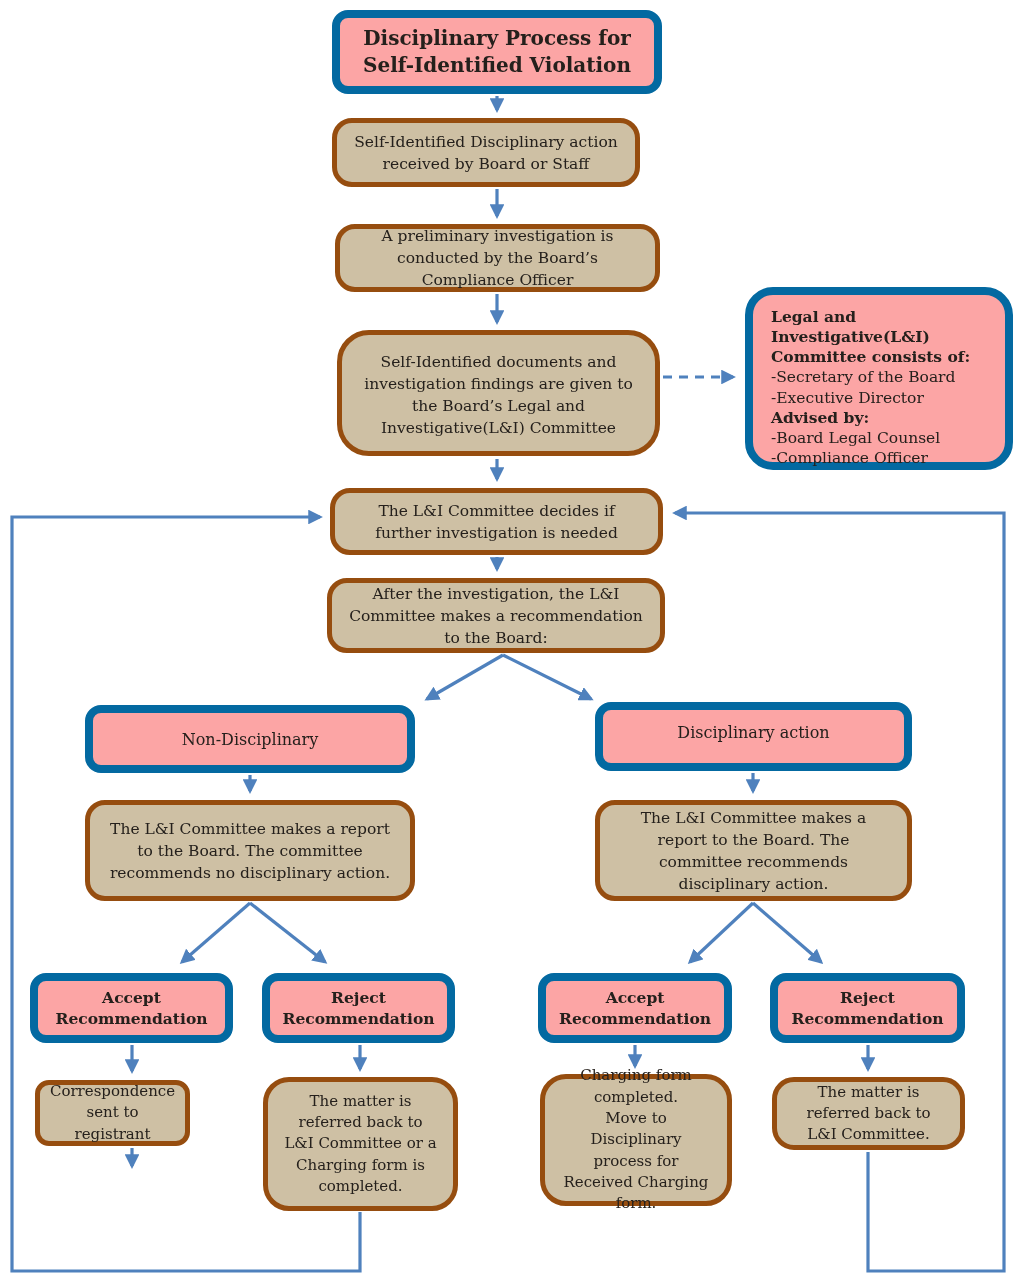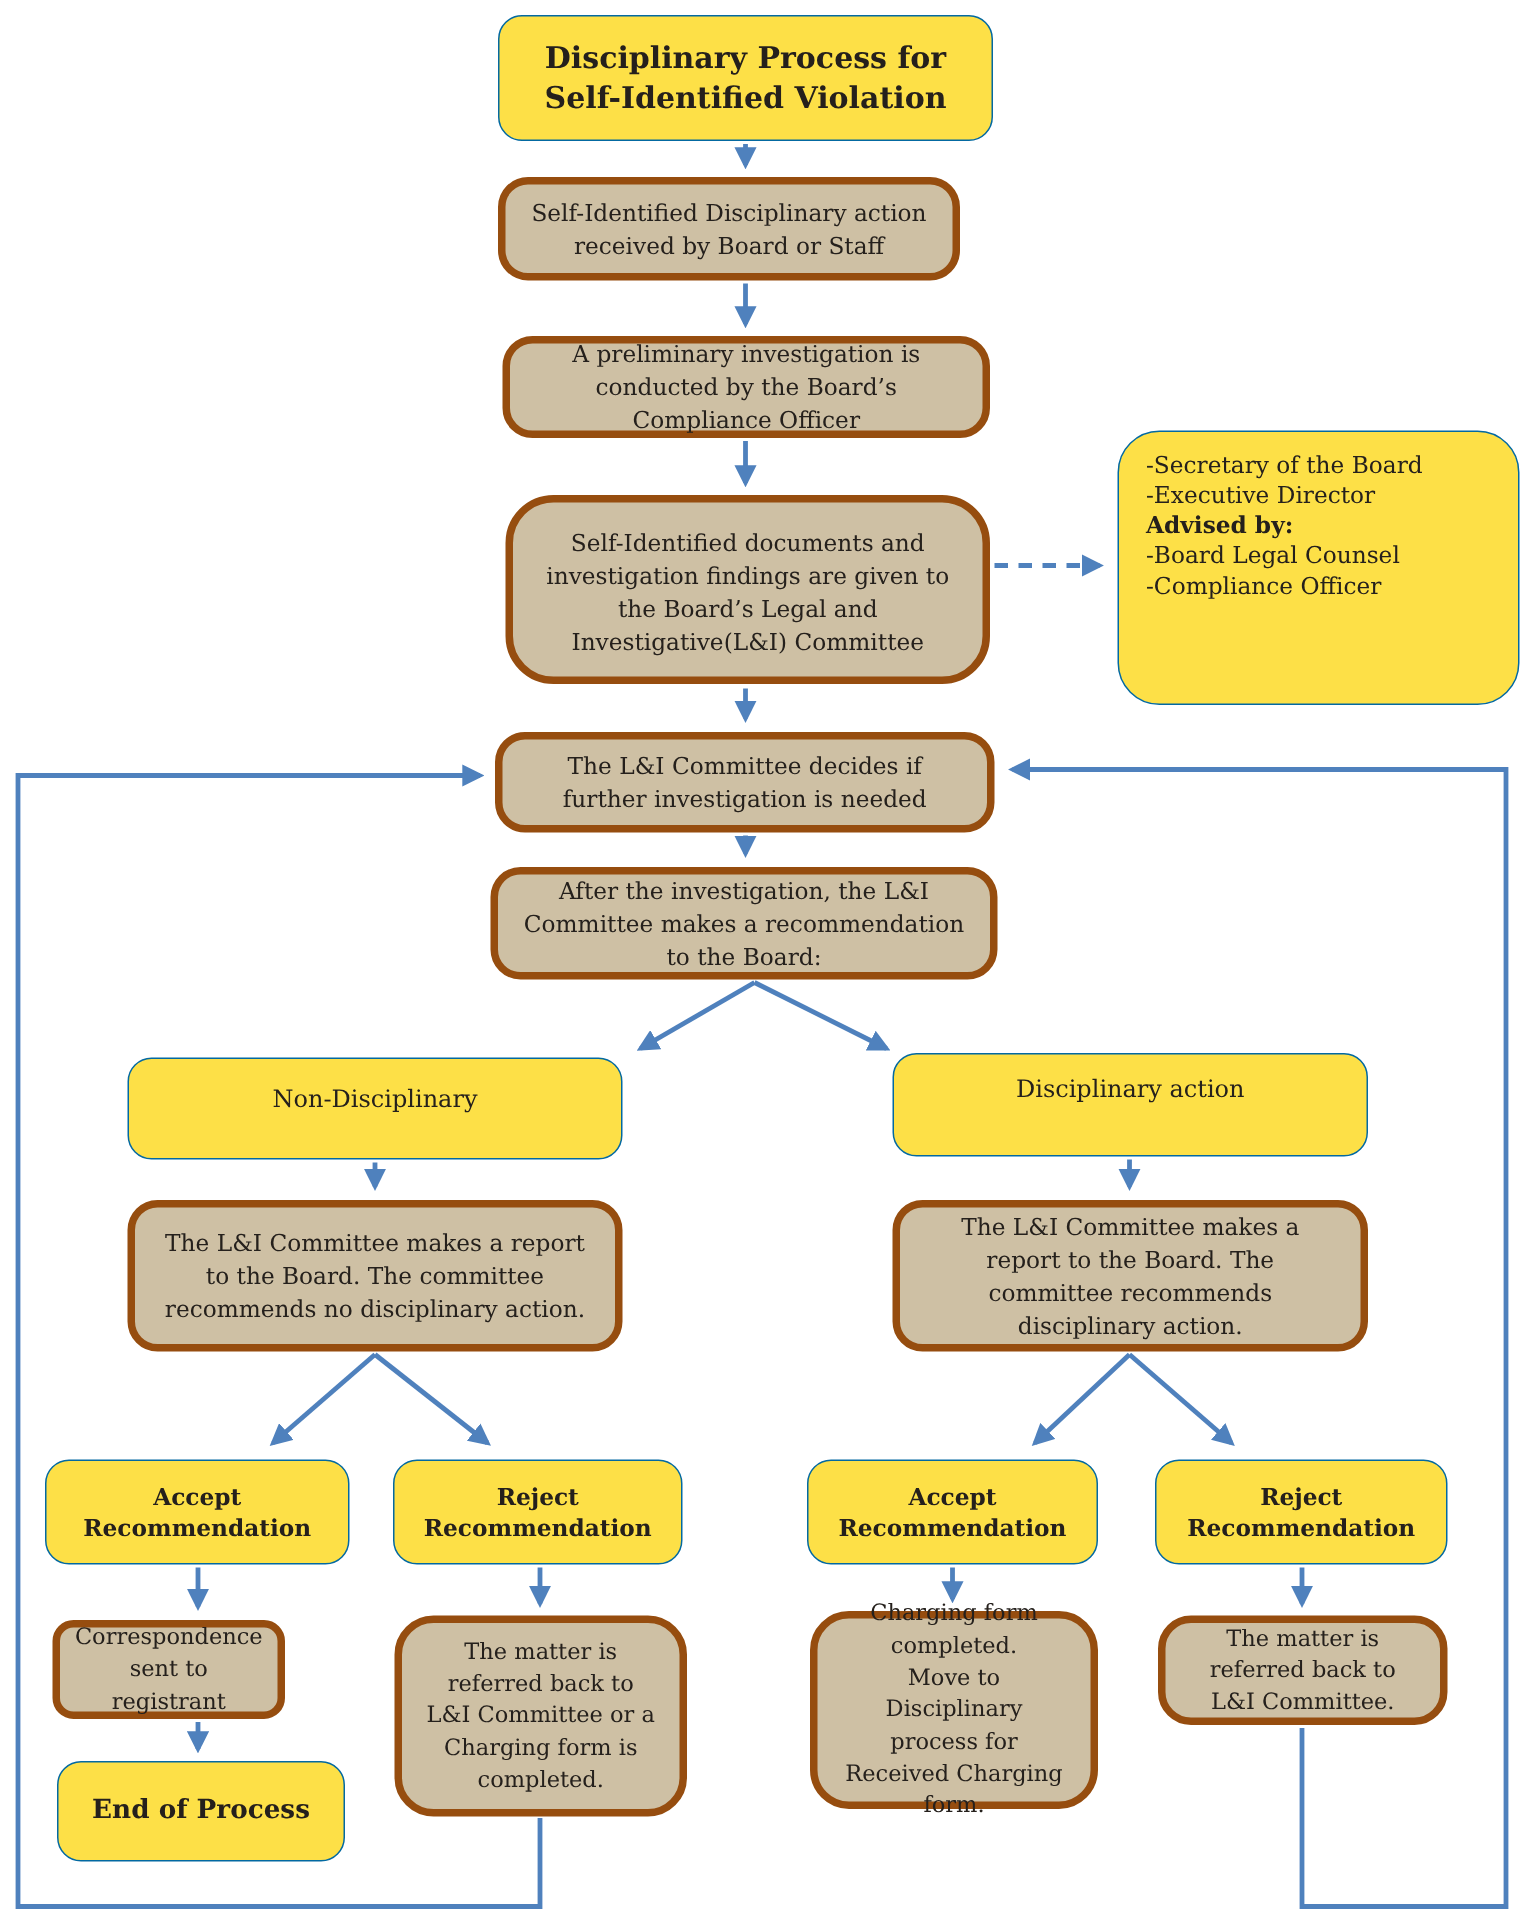--- a/index.html
+++ b/index.html
@@ -14,22 +14,22 @@
   .box{
     position:absolute;
     box-sizing:border-box;
     display:flex;
     align-items:center;
     justify-content:center;
     text-align:center;
     line-height:1.42;
   }
   .blue{
-    background:#fde047;
-    border:1px solid #0369a1;
+    background:#fca5a5;
+    border:8px solid #0369a1;
     border-radius:16px;
   }
   .tan{
     background:#cec0a4;
     border:5px solid #964d0f;
     border-radius:20px;
   }
   .bold{font-weight:bold;}
   .pad{padding:6px 14px;}
   .prelines{white-space:pre-line;}
@@ -89,20 +89,21 @@
 
   <div class="box blue pad" id="title-box" style="left:332px;top:10px;width:330px;height:84px;">Disciplinary Process for Self-Identified Violation</div>
 
   <div class="box tan pad body-15" style="left:332px;top:118px;width:308px;height:69px;">Self-Identified Disciplinary action received by Board or Staff</div>
 
   <div class="box tan pad body-15" style="left:335px;top:224px;width:325px;height:68px;">A preliminary investigation is conducted by the Board’s Compliance Officer</div>
 
   <div class="box tan pad body-15" style="left:337px;top:330px;width:323px;height:126px;border-radius:32px;align-items:flex-start;padding-top:16px;">Self-Identified documents and investigation findings are given to the Board’s Legal and Investigative(L&amp;I) Committee</div>
 
   <div class="box blue" id="legal-box" style="left:745px;top:287px;width:268px;height:183px;">
+    <div class="bold">Legal and Investigative(L&amp;I) Committee consists of:</div>
     <div>-Secretary of the Board</div>
     <div>-Executive Director</div>
     <div class="bold">Advised by:</div>
     <div>-Board Legal Counsel</div>
     <div>-Compliance Officer</div>
   </div>
 
   <div class="box tan pad body-15" style="left:330px;top:488px;width:333px;height:67px;">The L&amp;I Committee decides if further investigation is needed</div>
 
   <div class="box tan pad body-15" style="left:327px;top:578px;width:338px;height:75px;">After the investigation, the L&amp;I Committee makes a recommendation to the Board:</div>
@@ -118,21 +119,20 @@
   <div class="box blue pad acc-rej" style="left:30px;top:973px;width:203px;height:70px;">Accept Recommendation</div>
 
   <div class="box blue pad acc-rej" style="left:262px;top:973px;width:193px;height:70px;">Reject Recommendation</div>
 
   <div class="box blue pad acc-rej" style="left:538px;top:973px;width:194px;height:70px;">Accept Recommendation</div>
 
   <div class="box blue pad acc-rej" style="left:770px;top:973px;width:195px;height:70px;">Reject Recommendation</div>
 
   <div class="box tan pad small-15" style="left:35px;top:1080px;width:155px;height:66px;border-radius:14px;">Correspondence sent to registrant</div>
 
-  <div class="box blue pad" id="end-box" style="left:38px;top:1174px;width:192px;height:67px;">End of Process</div>
 
   <div class="box tan pad small-15" style="left:263px;top:1077px;width:195px;height:134px;border-radius:26px;">The matter is referred back to L&amp;I Committee or a Charging form is completed.</div>
 
   <div class="box tan pad small-15 prelines" style="left:540px;top:1074px;width:192px;height:132px;border-radius:26px;">Charging form completed.
 Move to Disciplinary process for Received Charging form.</div>
 
   <div class="box tan pad small-15" style="left:772px;top:1077px;width:193px;height:73px;border-radius:22px;">The matter is referred back to L&amp;I Committee.</div>
 
 </div>
 

